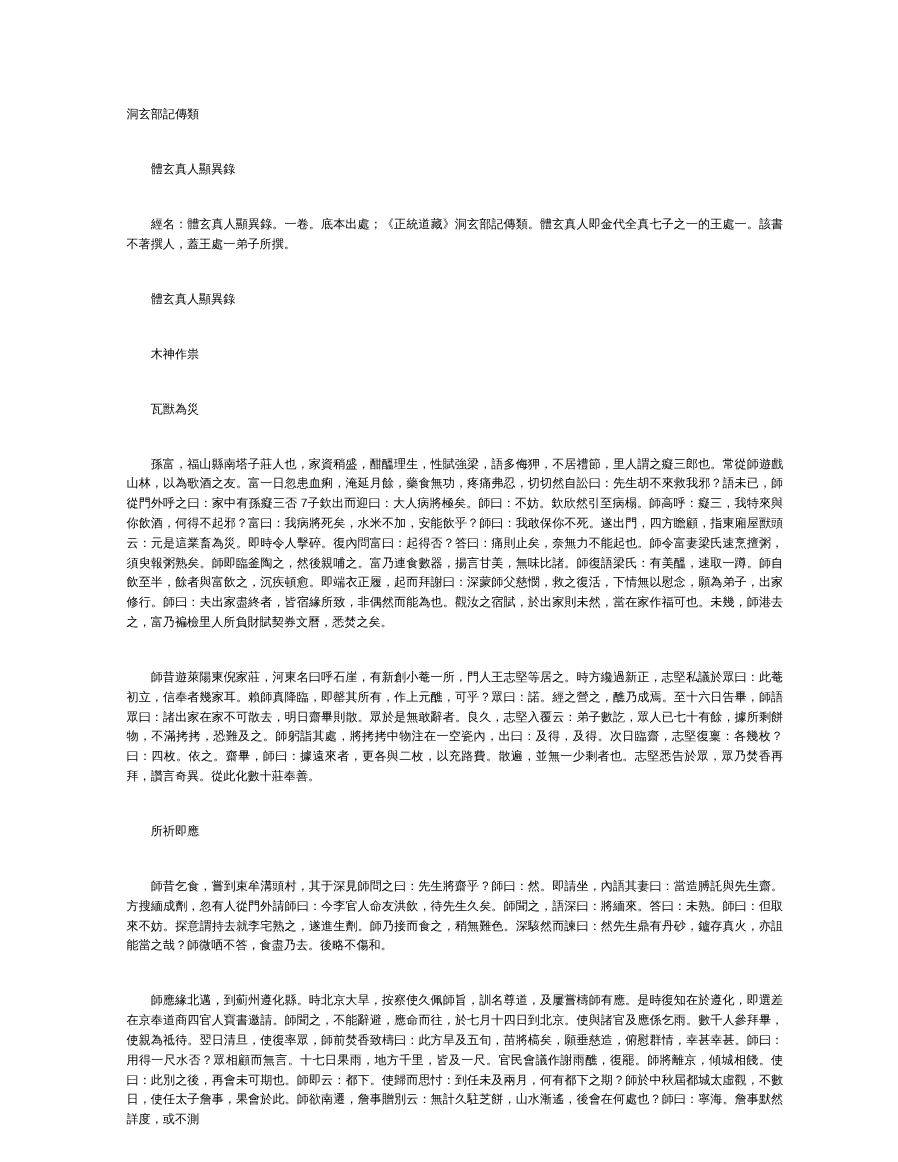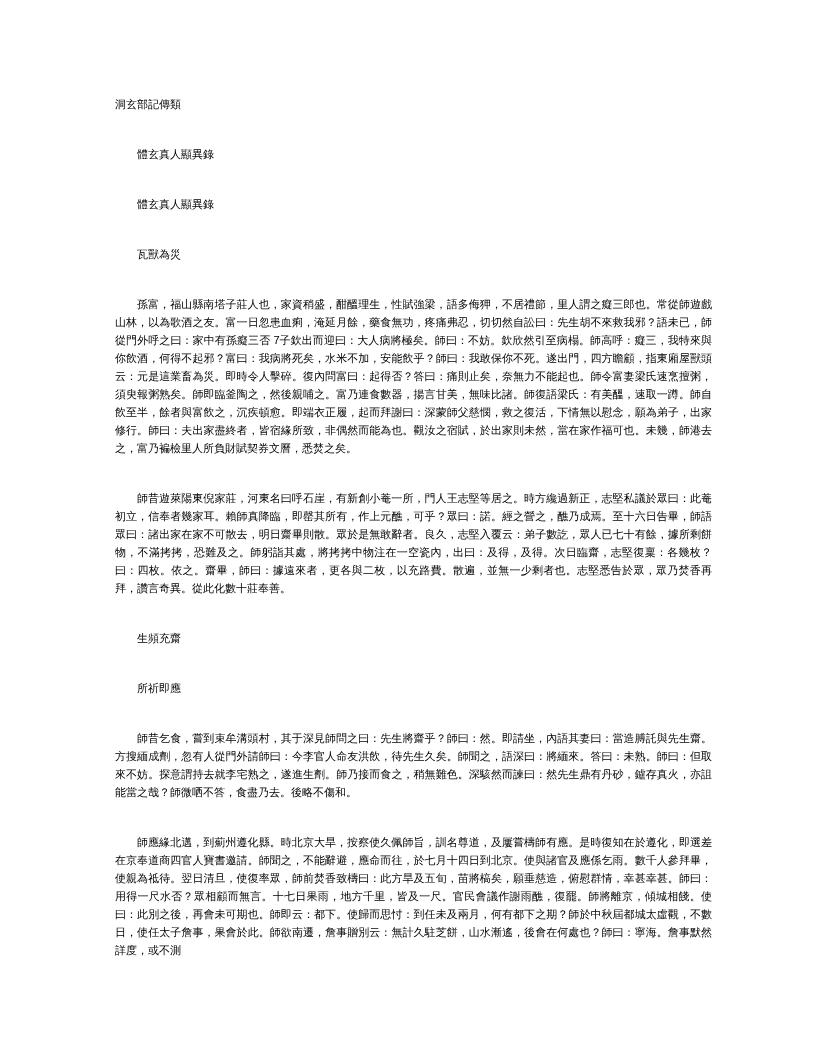--- a/index.html
+++ b/index.html
@@ -34,22 +34,23 @@
     margin-top: 32px;
   }
 </style>
 </head>
 <body>
 
 <div class="page">
   <div class="content" id="content">
       <p class="line">洞玄部記傳類</p>
       <p class="line indent">體玄真人顯異錄</p>
+      <p class="line indent">經名：體玄真人顯異錄。一卷。底本出處；《正統道藏》洞玄部記傳類。體玄真人即金代全真七子之一的王處一。該書不著撰人，蓋王處一弟子所撰。</p>
       <p class="line indent">體玄真人顯異錄</p>
+      <p class="line indent">木神作祟</p>
       <p class="line indent">瓦獸為災</p>
       <p class="line indent">孫富，福山縣南塔子莊人也，家資稍盛，酣醞理生，性賦強梁，語多侮狎，不居禮節，里人謂之癡三郎也。常從師遊戲山林，以為歌酒之友。富一日忽患血痢，淹延月餘，藥食無功，疼痛弗忍，切切然自訟曰：先生胡不來救我邪？語未已，師從門外呼之曰：家中有孫癡三否 7子欽出而迎曰：大人病將極矣。師曰：不妨。欽欣然引至病榻。師高呼：癡三，我特來與你飲酒，何得不起邪？富曰：我病將死矣，水米不加，安能飲乎？師曰：我敢保你不死。遂出門，四方瞻顧，指東廂屋獸頭云：元是這業畜為災。即時令人擊碎。復內問富曰：起得否？答曰：痛則止矣，奈無力不能起也。師令富妻梁氏速烹擅粥，須臾報粥熟矣。師即臨釜陶之，然後親哺之。富乃連食數器，揚言甘美，無味比諸。師復語梁氏：有美醞，速取一蹲。師自飲至半，餘者與富飲之，沉疾頓愈。即端衣正履，起而拜謝曰：深蒙師父慈憫，救之復活，下情無以慰念，願為弟子，出家修行。師曰：夫出家盡終者，皆宿緣所致，非偶然而能為也。觀汝之宿賦，於出家則未然，當在家作福可也。未幾，師港去之，富乃褊檢里人所負財賦契券文曆，悉焚之矣。</p>
       <p class="line indent">師昔遊萊陽東倪家莊，河東名曰呼石崖，有新創小菴一所，門人王志堅等居之。時方纔過新正，志堅私議於眾曰：此菴初立，信奉者幾家耳。賴師真降臨，即罄其所有，作上元醮，可乎？眾曰：諾。經之營之，醮乃成焉。至十六日告畢，師語眾曰：諸出家在家不可散去，明日齋畢則散。眾於是無敢辭者。良久，志堅入覆云：弟子數訖，眾人已七十有餘，據所剩餅物，不滿拷拷，恐難及之。師躬詣其處，將拷拷中物注在一空瓷內，出曰：及得，及得。次日臨齋，志堅復稟：各幾枚？曰：四枚。依之。齋畢，師曰：據遠來者，更各與二枚，以充路費。散遍，並無一少剩者也。志堅悉告於眾，眾乃焚香再拜，讚言奇異。從此化數十莊奉善。</p>
-      <p class="line indent">生頻充齋</p>
       <p class="line indent">所祈即應</p>
       <p class="line indent">師昔乞食，嘗到束牟溝頭村，其于深見師問之曰：先生將齋乎？師曰：然。即請坐，內語其妻曰：當造膊託與先生齋。方搜緬成劑，忽有人從門外請師曰：今李官人命友洪飲，待先生久矣。師聞之，語深曰：將緬來。答曰：未熟。師曰：但取來不妨。探意謂持去就李宅熟之，遂進生劑。師乃接而食之，稍無難色。深駭然而諫曰：然先生鼎有丹砂，鑪存真火，亦詛能當之哉？師微哂不答，食盡乃去。後略不傷和。</p>
       <p class="line indent">師應緣北邁，到薊州遵化縣。時北京大旱，按察使久佩師旨，訓名尊道，及屢嘗檮師有應。是時復知在於遵化，即選差在京奉道商四官人寶書邀請。師聞之，不能辭避，應命而往，於七月十四日到北京。使與諸官及應係乞雨。數千人參拜畢，使親為祗待。翌日清旦，使復率眾，師前焚香致檮曰：此方旱及五旬，苗將槁矣，願垂慈造，俯慰群情，幸甚幸甚。師曰：用得一尺水否？眾相顧而無言。十七日果雨，地方千里，皆及一尺。官民會議作謝雨醮，復罷。師將離京，傾城相餞。使曰：此別之後，再會未可期也。師即云：都下。使歸而思忖：到任未及兩月，何有都下之期？師於中秋屆都城太虛觀，不數日，使任太子詹事，果會於此。師欲南遷，詹事贈別云：無計久駐芝餅，山水漸遙，後會在何處也？師曰：寧海。詹事默然詳度，或不測</p>
     </div>
 </div>
 
 </body></html>

